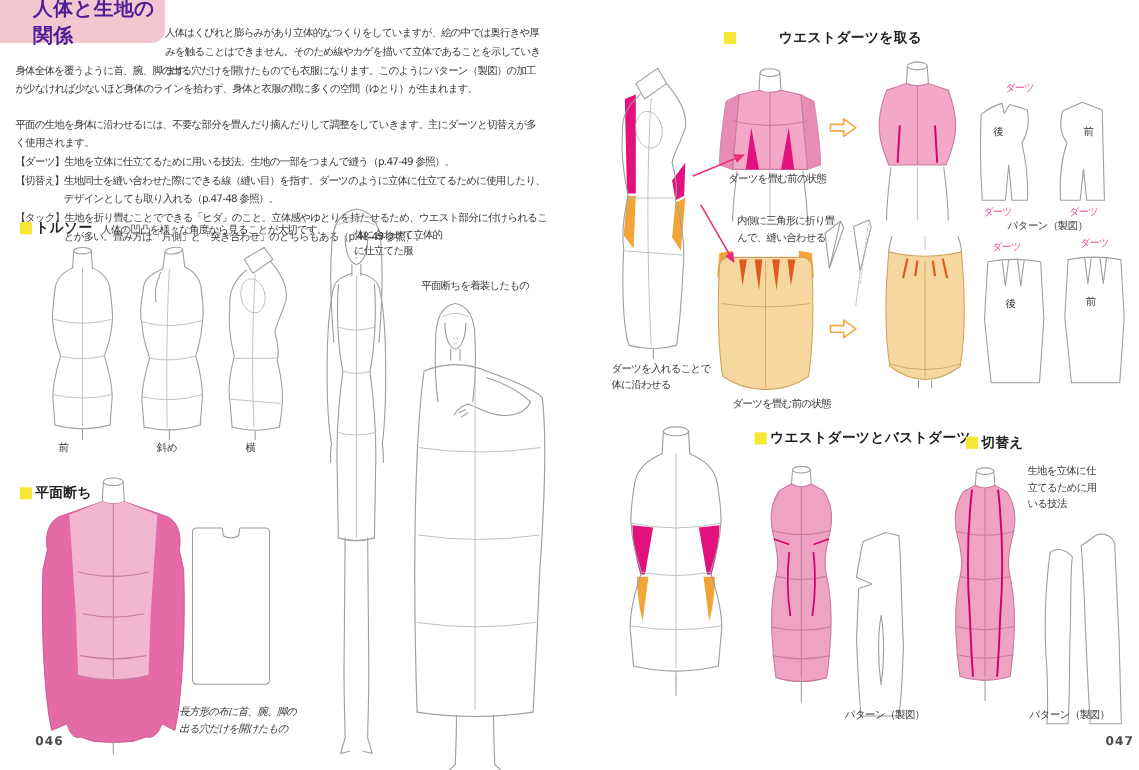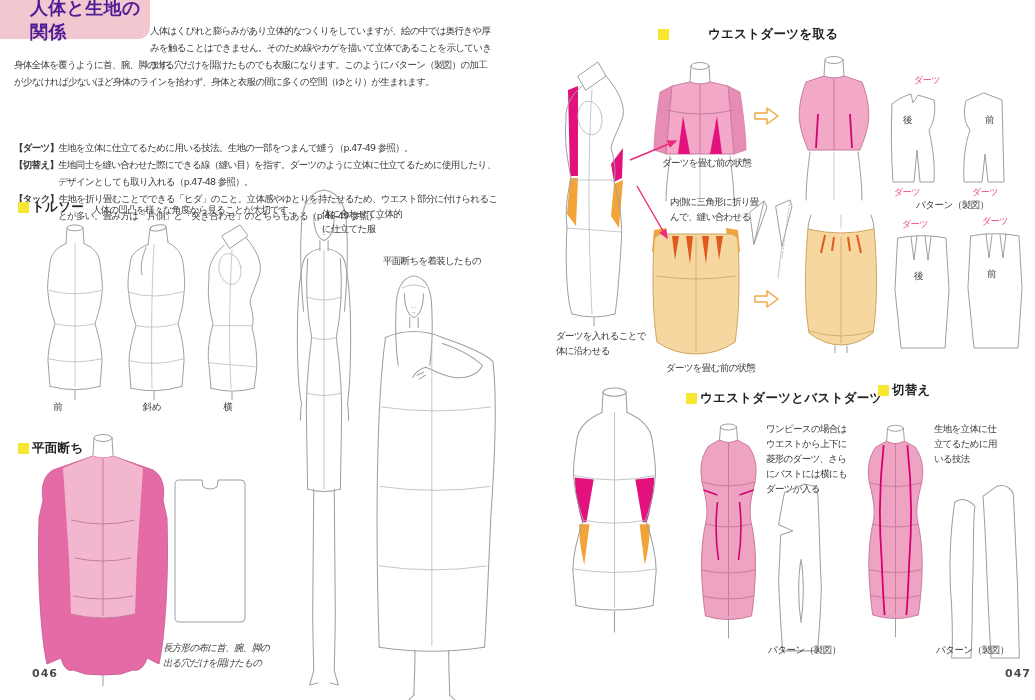--- a/index.html
+++ b/index.html
@@ -15,21 +15,21 @@
   .title-badge {
     left:0; top:0; width:150px; height:39px; background:#f3c7d0;
     border-bottom-right-radius:12px;
     display:flex; align-items:center; padding-left:30px;
   }
   .title-badge span { font-size:18px; font-weight:bold; color:#4c1d95; letter-spacing:0.3px; }
   .sec-head { display:flex; align-items:center; gap:3px; }
   .sec-head .sq { width:11px; height:11px; background:#f6e733; flex:none; }
   .sec-head .txt { font-size:12.5px; font-weight:bold; color:#222; letter-spacing:0.3px; white-space:nowrap; }
   .def-item { padding-left:44px; text-indent:-44px; }
-  .def-term { font-weight:bold; }
+  .def-term { font-weight:normal; }
   .view-label { font-size:9.5px; color:#3a3a3a; text-align:center; }
   .dart-label { font-size:9px; color:#ee4b94; letter-spacing:-0.5px; white-space:nowrap; }
   .piece-label { font-size:9.5px; color:#3a3a3a; white-space:nowrap; }
   .pattern-cap { font-size:9.5px; letter-spacing:-0.5px; color:#3a3a3a; white-space:nowrap; }
   .page-num { font-size:11px; font-weight:bold; color:#4a4a4a; letter-spacing:1px;margin-left:12px; }
   svg { display:block; }
   .ln { stroke:#9aa0a4; stroke-width:1; fill:none; stroke-linecap:round; stroke-linejoin:round; }
   .ln-lt { stroke:#b6babd; stroke-width:0.8; fill:none; stroke-linecap:round; }
   .pinkln { stroke:#c87c9e; stroke-width:1; fill:none; }
 </style>
@@ -37,20 +37,21 @@
 <body>
 
 <div class="spread">
 
   <div class="abs title-badge">
     <span>人体と生地の関係</span>
   </div>
 
   <div class="abs body-text" style="left:150px; top:22px; width:348px;">人体はくびれと膨らみがあり立体的なつくりをしていますが、絵の中では奥行きや厚みを触ることはできません。そのため線やカゲを描いて立体であることを示していきます。</div>
   <div class="abs body-text" style="left:14px; top:56px; width:480px;">身体全体を覆うように首、腕、脚の出る穴だけを開けたものでも衣服になります。このようにパターン（製図）の加工が少なければ少ないほど身体のラインを拾わず、身体と衣服の間に多くの空間（ゆとり）が生まれます。</div>
+  <div class="abs body-text" style="left:14px; top:105px; width:480px;">平面の生地を身体に沿わせるには、不要な部分を畳んだり摘んだりして調整をしていきます。主にダーツと切替えが多く使用されます。</div>
 
   <div class="abs body-text" style="left:14px; top:139px; width:486px;">
     <div class="def-item">
       <span class="def-term">【ダーツ】</span><span>生地を立体に仕立てるために用いる技法。生地の一部をつまんで縫う（p.47-49 参照）。</span>
     </div>
     <div class="def-item">
       <span class="def-term">【切替え】</span><span>生地同士を縫い合わせた際にできる線（縫い目）を指す。ダーツのように立体に仕立てるために使用したり、デザインとしても取り入れる（p.47-48 参照）。</span>
     </div>
     <div class="def-item">
       <span class="def-term">【タック】</span><span>生地を折り畳むことでできる「ヒダ」のこと。立体感やゆとりを持たせるため、ウエスト部分に付けられることが多い。畳み方は「片側」と「突き合わせ」のどちらもある（p.48-49 参照）。</span>
@@ -270,21 +271,21 @@
       </marker>
     </defs>
     <line x1="18" y1="36" x2="64" y2="17" stroke="#ec2a7d" stroke-width="1.4" marker-end="url(#mh)"></line>
     <line x1="25" y1="62" x2="55" y2="114" stroke="#ec2a7d" stroke-width="1.4" marker-end="url(#mh)"></line>
   </svg>
 
   <div class="abs sec-head" style="left:686px; top:390px;">
     <span class="sq"></span>
     <span class="txt">ウエストダーツとバストダーツ</span>
   </div>
-  <div class="abs sec-head" style="left:878px; top:382px;align-items:center;">
+  <div class="abs sec-head" style="left:878px; top:394px;align-items:center;">
     <span class="sq"></span>
     <span class="txt">切替え</span>
   </div>
 
   <svg class="abs" style="left:552px; top:384px;" width="125" height="252" viewBox="0 0 120 248" preserveAspectRatio="none">
     <path d="M22,92 L40,94 L33,136 L29,136 C25,122 22,106 22,92 Z" fill="#e2117d"></path>
     <path d="M98,92 L80,94 L87,136 L91,136 C95,122 98,106 98,92 Z" fill="#e2117d"></path>
     <path d="M26,138 L36,138 L31,178 C27,162 26,148 26,138 Z" fill="#f3a439"></path>
     <path d="M94,138 L84,138 L89,178 C93,162 94,148 94,138 Z" fill="#f3a439"></path>
     <ellipse class="ln" cx="60" cy="8" rx="11" ry="4"></ellipse>
@@ -297,21 +298,20 @@
   </svg>
 
   <svg class="abs" style="left:686px; top:420px;" width="86" height="235" viewBox="0 0 85 235">
     <ellipse class="ln" cx="42" cy="7" rx="8" ry="3"></ellipse>
     <path class="ln" d="M34,7 L33,20 M50,7 L51,20"></path>
     <path d="M33,20 Q42,25 51,20 L62,26 C70,38 71,50 68,64 C64,80 62,92 65,104 C69,122 70,145 68,168 C67,182 66,190 65,196 Q42,203 19,196 C18,190 17,182 16,168 C14,145 15,122 19,104 C22,92 20,80 16,64 C13,50 14,38 22,26 Z" fill="#efa3c3" stroke="#c9799d" stroke-width="1"></path>
     <path class="pinkln" d="M42,22 V196 M15,62 Q42,70 69,62 M19,104 Q42,110 65,104 M15,150 Q42,156 69,150 M16,176 Q42,182 68,176"></path>
     <path d="M17,70 L31,75 M67,70 L53,75 M31,82 C29,100 29,120 32,140 M53,82 C55,100 55,120 52,140" stroke="#cf0570" stroke-width="1.6" fill="none"></path>
     <path class="ln" d="M42,198 V218"></path>
   </svg>
-  <div class="abs caption" style="left:766px; top:421px; width:84px;">ワンピースの場合はウエストから上下に菱形のダーツ、さらにバストには横にもダーツが入る</div>
   <svg class="abs" style="left:770px; top:480px;" width="62" height="178" viewBox="0 0 60 175">
     <path class="ln" d="M14,12 L34,4 L46,7 C48,30 48,70 50,105 C49,135 48,152 46,168 L12,168 C10,145 9,120 8,100 L10,54 L22,50 L8,44 C10,32 12,20 14,12 Z" fill="#fff"></path>
     <path class="ln" d="M30,78 C33,95 33,120 30,140 C27,120 27,95 30,78 Z"></path>
   </svg>
   <div class="abs pattern-cap" style="left:768px; top:644px;">パターン（製図）</div>
 
   <svg class="abs" style="left:854px; top:420px;" width="84" height="235" viewBox="0 0 85 235">
     <ellipse class="ln" cx="42" cy="7" rx="8" ry="3"></ellipse>
     <path class="ln" d="M34,7 L33,20 M50,7 L51,20"></path>
     <path d="M33,20 Q42,25 51,20 L62,26 C70,38 71,50 68,64 C64,80 62,92 65,104 C69,122 70,145 68,168 C67,182 66,190 65,196 Q42,203 19,196 C18,190 17,182 16,168 C14,145 15,122 19,104 C22,92 20,80 16,64 C13,50 14,38 22,26 Z" fill="#efa3c3" stroke="#c9799d" stroke-width="1"></path>

